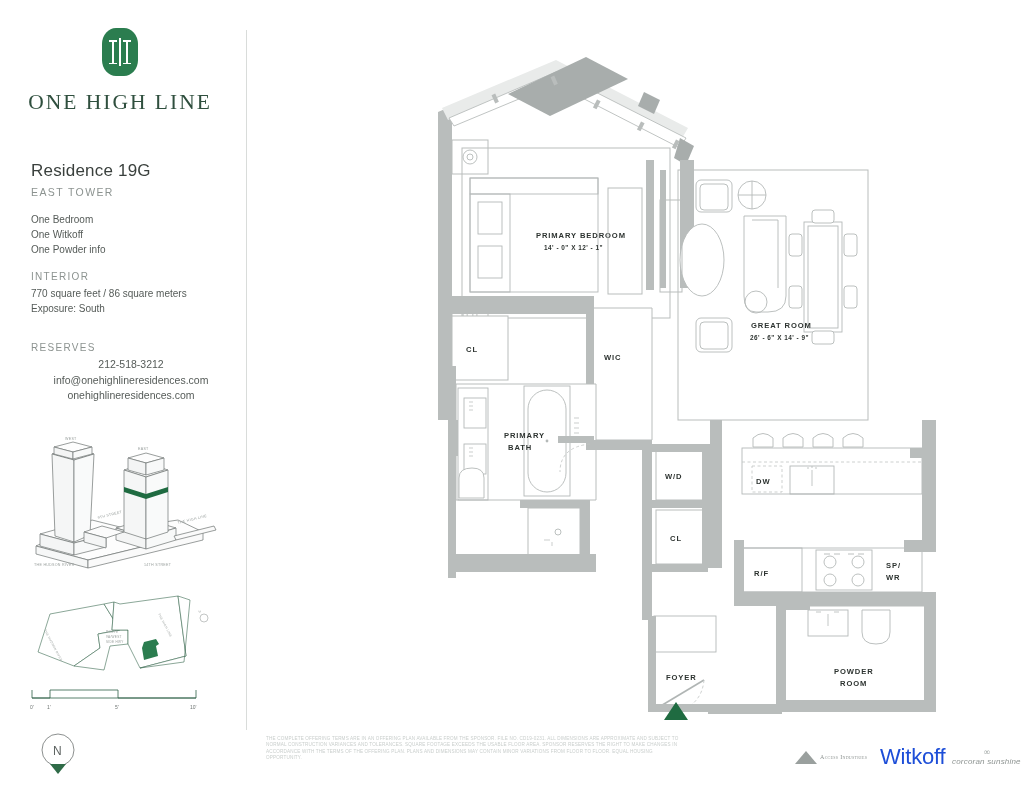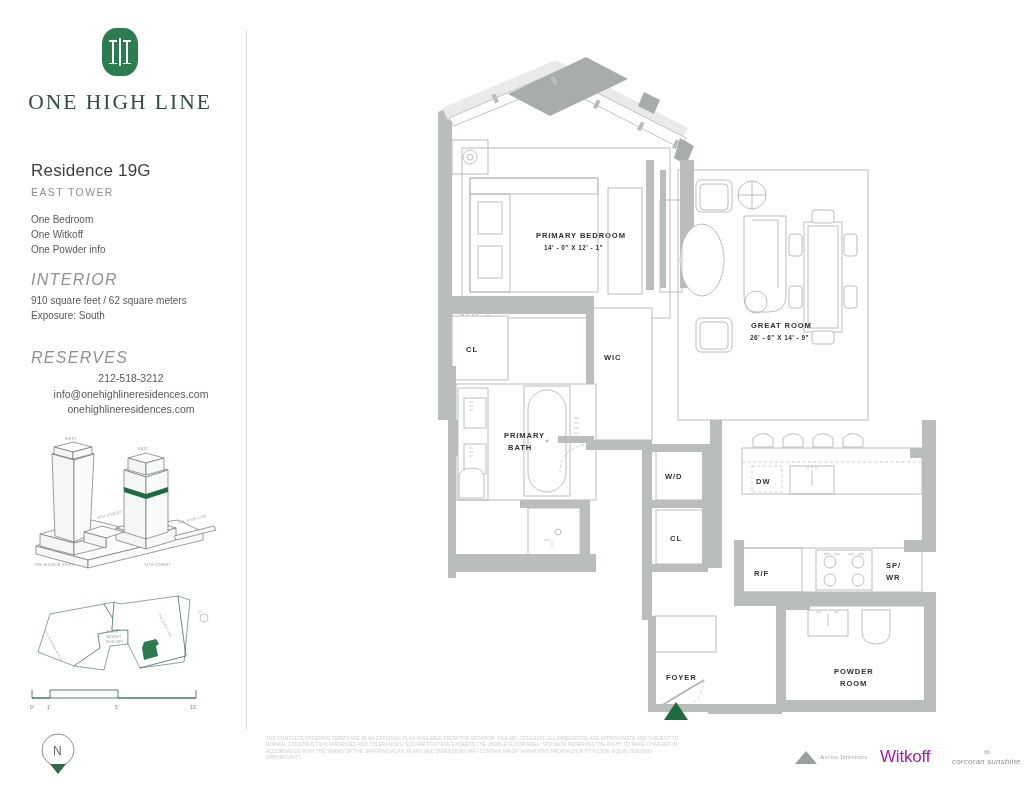--- a/index.html
+++ b/index.html
@@ -31,21 +31,21 @@
   .brand-mark .c4{left:21px;top:34.5px;width:8px;height:1.5px;}
   .brand-name{
     margin-top:14px;font-family:"Liberation Serif", serif;
     font-size:21.5px;letter-spacing:2.0px;color:#2f4f3e;white-space:nowrap;
   }
 
   .info{position:absolute;left:31px;top:145px;width:200px;margin-top:16px;}
   .res-title{font-size:17px;font-weight:400;color:#3a403d;letter-spacing:.2px;margin:0 0 5px 0;}
   .tower{font-size:10.5px;letter-spacing:1.4px;color:#8c9390;margin-bottom:14px;}
   .spec-line{font-size:10px;line-height:15px;color:#555b58;}
-  .sec-head{font-size:16px;letter-spacing:1.3px;color:#8c9390;margin-top:14px;margin-bottom:4px;font-style:italic;}
+  .sec-head{font-size:10px;letter-spacing:1.3px;color:#8c9390;margin-top:14px;margin-bottom:4px;}
   .contact-block{margin-top:26px;}
   .contact-line{font-size:10.5px;line-height:15.5px;color:#555b58;text-align:center;}
 
   
   .massing{position:absolute;left:28px;top:424px;width:200px;height:152px;}
   
   .sitemap{position:absolute;left:28px;top:586px;width:200px;height:110px;}
   
   .scalebar{position:absolute;left:28px;top:682px;width:180px;height:34px;}
   
@@ -64,21 +64,21 @@
     color:#c9cecc;text-transform:uppercase;
   }
   .logos{position:absolute;left:795px;top:740px;width:225px;height:34px;}
   .logo{position:absolute;top:0;height:34px;display:flex;align-items:center;}
   .logo-access{left:0;}
   .logo-access .tri{
     width:0;height:0;border-left:11px solid transparent;border-right:11px solid transparent;
     border-bottom:13px solid #9aa09e;margin-right:3px;
   }
   .logo-access .txt{font-family:"Liberation Serif", serif;font-size:6px;letter-spacing:.3px;color:#8e9492;font-variant:small-caps;white-space:nowrap;}
-  .logo-witkoff{left:85px;font-family:"Liberation Sans", sans-serif;font-size:17px;color:#a21caf;letter-spacing:-.2px;}
+  .logo-witkoff{left:85px;font-family:"Liberation Sans", sans-serif;font-size:22px;color:#1d4ed8;letter-spacing:-.2px;}
   .logo-corcoran{left:157px;flex-direction:column;align-items:center;justify-content:center;}
   .logo-corcoran .cc{font-family:"Liberation Serif", serif;font-size:9px;color:#9aa09e;line-height:9px;letter-spacing:-1px;}
   .logo-corcoran .cs{font-family:Liberation Sans, sans-serif;font-style:italic;font-size:8px;color:#8e9492;letter-spacing:.2px;white-space:nowrap;}
 
   svg{display:block;overflow:visible;}
   text{font-family:"Liberation Sans", sans-serif;}
 </style>
 </head>
 <body>
 
@@ -101,21 +101,21 @@
 
     <div class="info">
       <div class="res-title">Residence 19G</div>
       <div class="tower">EAST TOWER</div>
 
       <div class="spec-line">One Bedroom</div>
       <div class="spec-line">One Witkoff</div>
       <div class="spec-line">One Powder info</div>
 
       <div class="sec-head">INTERIOR</div>
-      <div class="spec-line">910 square feet / 62 square meters</div>
+      <div class="spec-line">770 square feet / 86 square meters</div>
       <div class="spec-line">Exposure: South</div>
 
       <div class="contact-block">
         <div class="sec-head">RESERVES</div>
         <div class="contact-line">212-518-3212</div>
         <div class="contact-line">info@onehighlineresidences.com</div>
         <div class="contact-line">onehighlineresidences.com</div>
       </div>
     </div>
 

